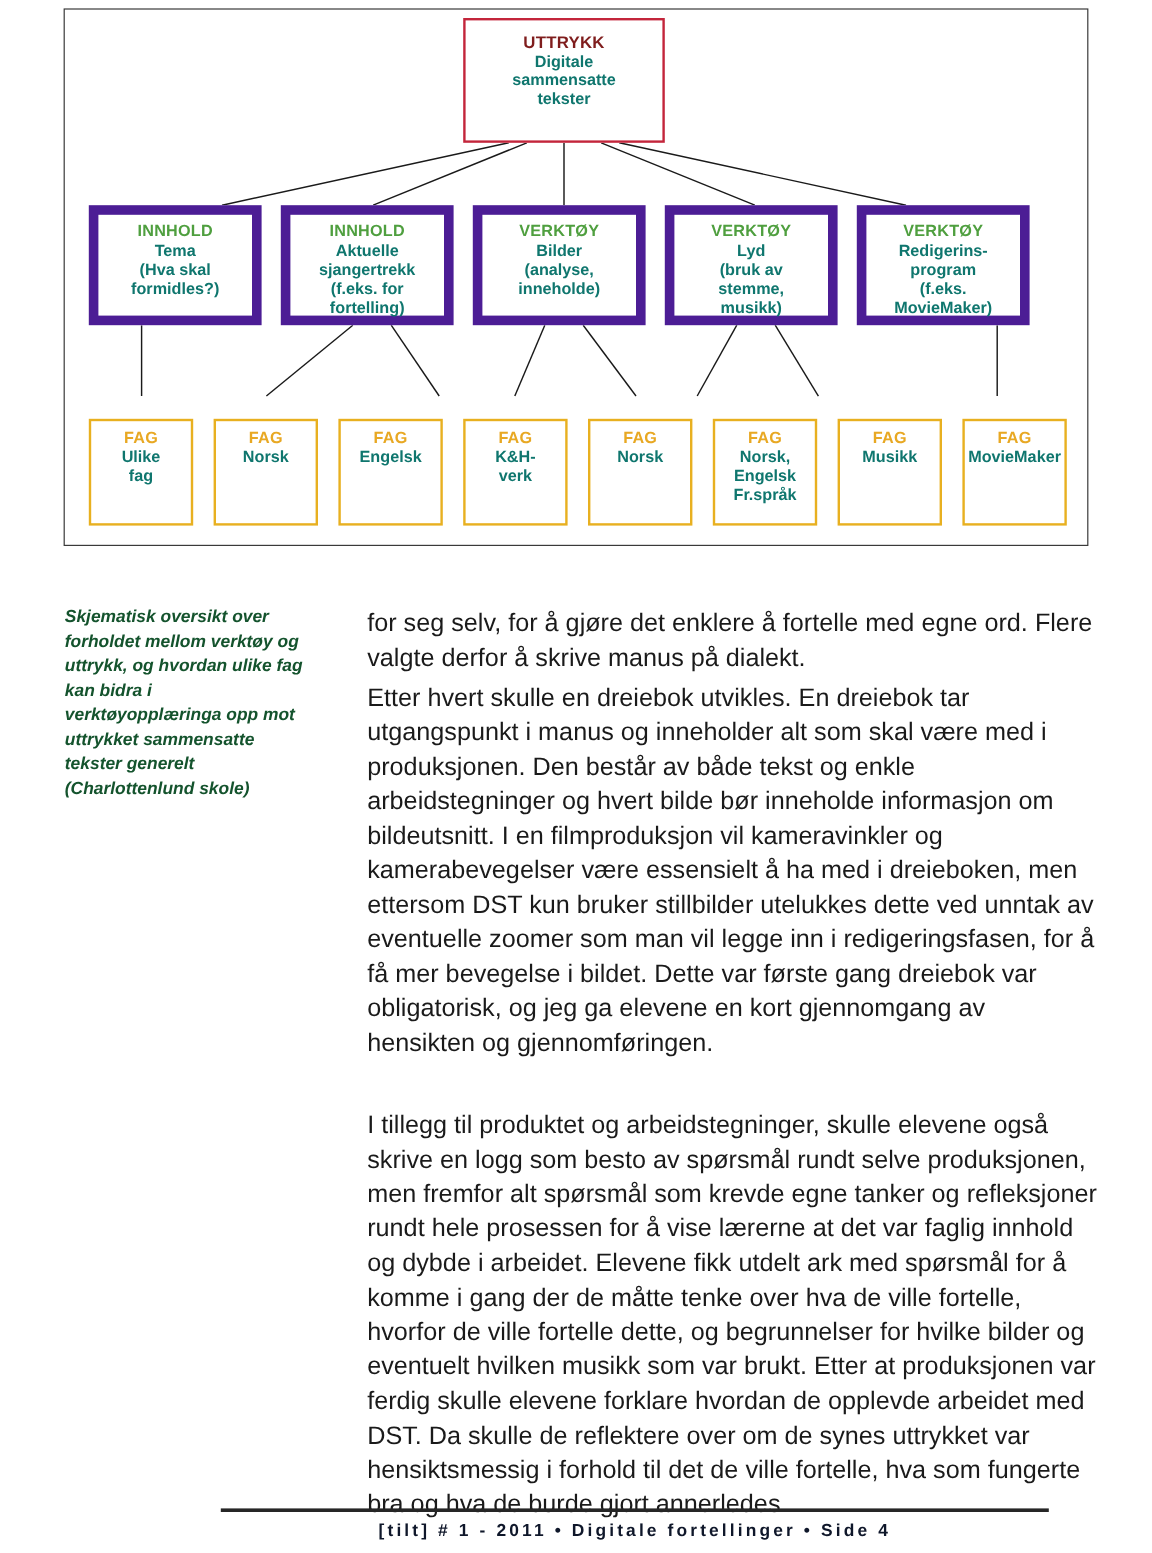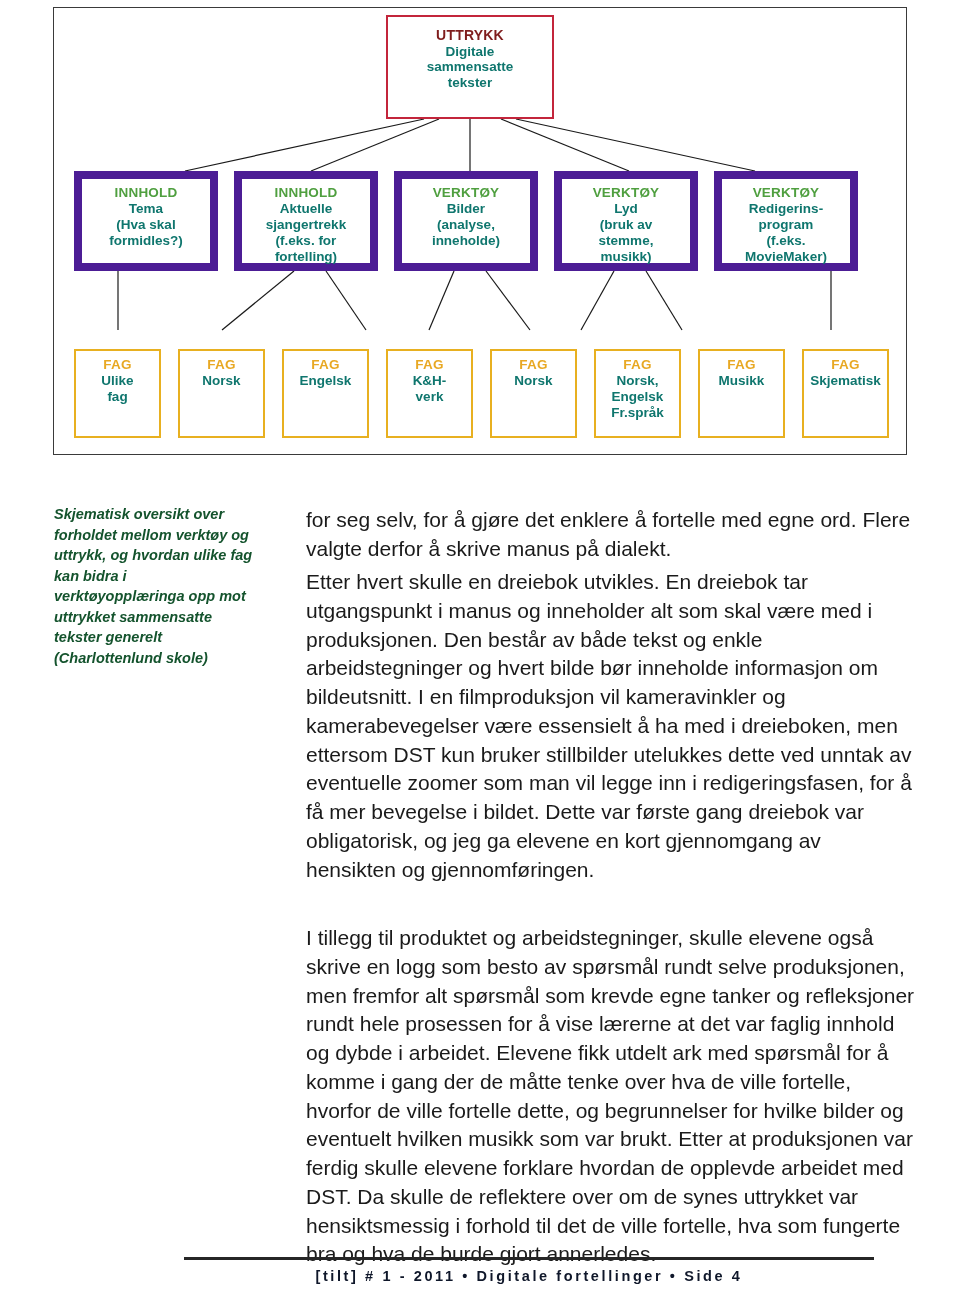--- a/index.html
+++ b/index.html
@@ -235,21 +235,21 @@
     <span class="body">Norsk,
 Engelsk
 Fr.språk</span>
   </div>
   <div class="node node-l3" style="left:644px;">
     <span class="head">FAG</span>
     <span class="body">Musikk</span>
   </div>
   <div class="node node-l3" style="left:748px;">
     <span class="head">FAG</span>
-    <span class="body">Skjematisk</span>
+    <span class="body">MovieMaker</span>
   </div>
 
 </div>
 
 <div id="caption">Skjematisk oversikt over forholdet mellom verktøy og uttrykk, og hvordan ulike fag kan bidra i verktøyopplæringa opp mot uttrykket sammensatte tekster generelt (Charlottenlund skole)</div>
 
 <div class="col-right" id="para-1">for seg selv, for å gjøre det enklere å fortelle med egne ord. Flere valgte derfor å skrive manus på dialekt.</div>
 <div class="col-right" id="para-2">Etter hvert skulle en dreiebok utvikles. En dreiebok tar utgangspunkt i manus og inneholder alt som skal være med i produksjonen. Den består av både tekst og enkle arbeidstegninger og hvert bilde bør inneholde informasjon om bildeutsnitt. I en filmproduksjon vil kameravinkler og kamerabevegelser være essensielt å ha med i dreieboken, men ettersom DST kun bruker stillbilder utelukkes dette ved unntak av eventuelle zoomer som man vil legge inn i redigeringsfasen, for å få mer bevegelse i bildet. Dette var første gang dreiebok var obligatorisk, og jeg ga elevene en kort gjennomgang av hensikten og gjennomføringen.</div>
 <div class="col-right" id="para-3">I tillegg til produktet og arbeidstegninger, skulle elevene også skrive en logg som besto av spørsmål rundt selve produksjonen, men fremfor alt spørsmål som krevde egne tanker og refleksjoner rundt hele prosessen for å vise lærerne at det var faglig innhold og dybde i arbeidet. Elevene fikk utdelt ark med spørsmål for å komme i gang der de måtte tenke over hva de ville fortelle, hvorfor de ville fortelle dette, og begrunnelser for hvilke bilder og eventuelt hvilken musikk som var brukt. Etter at produksjonen var ferdig skulle elevene forklare hvordan de opplevde arbeidet med DST. Da skulle de reflektere over om de synes uttrykket var hensiktsmessig i forhold til det de ville fortelle, hva som fungerte bra og hva de burde gjort annerledes.</div>
 

